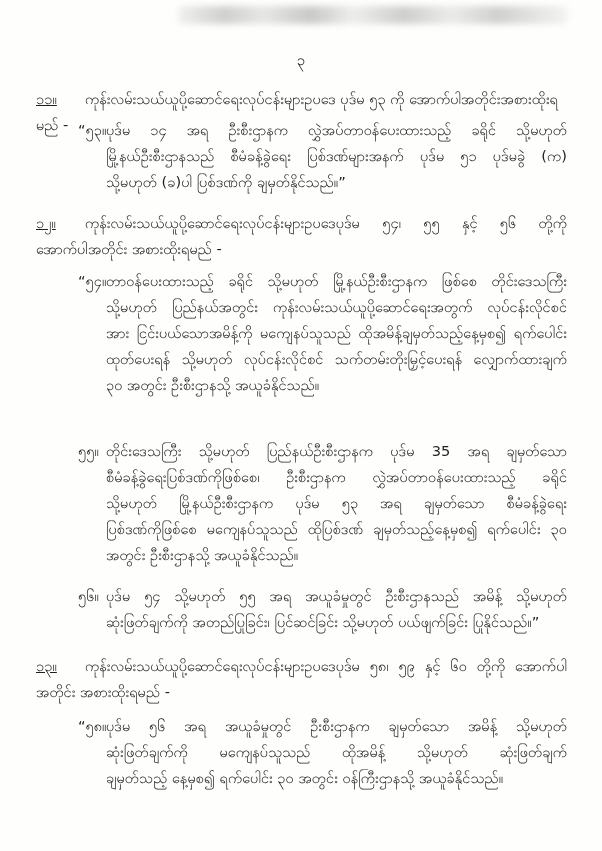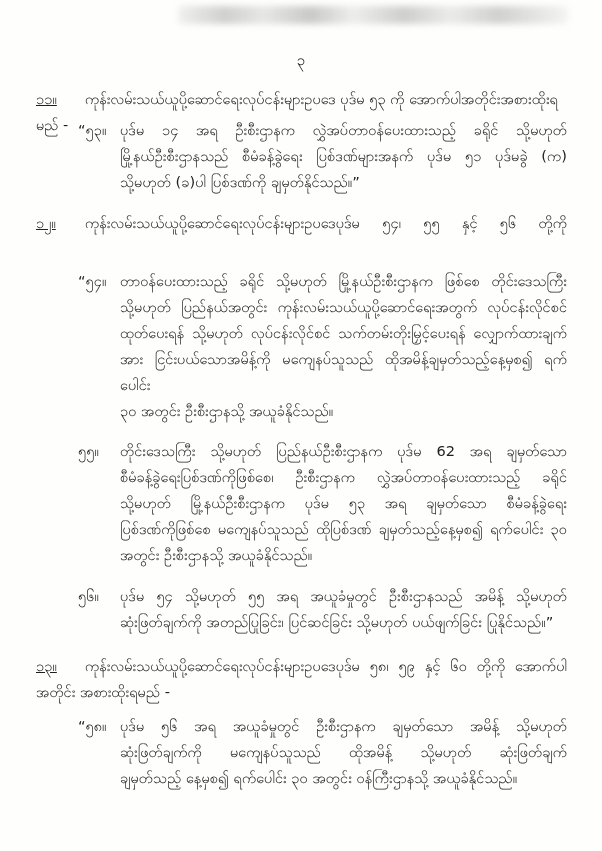--- a/index.html
+++ b/index.html
@@ -27,21 +27,21 @@
     position:absolute;top:48px;left:0;width:602px;
     text-align:center;font-size:15px;line-height:24px;
   }
   .block{position:absolute;font-size:14.6px;}
   .para{left:36px;width:531px;}
   .quote{left:78px;width:489px;}
   .line{line-height:26px;white-space:normal;}
   .j{text-align:justify;text-align-last:justify;}
   .para .num{display:inline-block;min-width:49px;text-decoration:underline;}
   .quote .q-label{position:absolute;left:0;top:0;line-height:26px;}
-  .quote .q-lines{margin-left:42px;}
+  .quote .q-lines{margin-left:28px;}
 </style>
 </head>
 <body>
 
 <div class="page">
 
   <div class="scan-artifact"></div>
 
   <div class="page-number">၃</div>
 
@@ -53,37 +53,38 @@
     <span class="q-label">“၅၃။</span>
     <div class="q-lines">
       <div class="line j">ပုဒ်မ ၁၄ အရ ဦးစီးဌာနက လွှဲအပ်တာဝန်ပေးထားသည့် ခရိုင် သို့မဟုတ်</div>
       <div class="line j">မြို့နယ်ဦးစီးဌာနသည် စီမံခန့်ခွဲရေး ပြစ်ဒဏ်များအနက် ပုဒ်မ ၅၁ ပုဒ်မခွဲ (က)</div>
       <div class="line">သို့မဟုတ် (ခ)ပါ ပြစ်ဒဏ်ကို ချမှတ်နိုင်သည်။”</div>
     </div>
   </div>
 
   <div class="block para" style="top:210px;">
     <div class="line j"><span class="num">၁၂။</span><span>ကုန်းလမ်းသယ်ယူပို့ဆောင်ရေးလုပ်ငန်းများဥပဒေပုဒ်မ ၅၄၊ ၅၅ နှင့် ၅၆ တို့ကို</span></div>
+    <div class="line">အောက်ပါအတိုင်း အစားထိုးရမည် -</div>
   </div>
 
   <div class="block quote" style="top:268px;">
     <span class="q-label">“၅၄။</span>
     <div class="q-lines">
       <div class="line j">တာဝန်ပေးထားသည့် ခရိုင် သို့မဟုတ် မြို့နယ်ဦးစီးဌာနက ဖြစ်စေ တိုင်းဒေသကြီး</div>
       <div class="line j">သို့မဟုတ် ပြည်နယ်အတွင်း ကုန်းလမ်းသယ်ယူပို့ဆောင်ရေးအတွက် လုပ်ငန်းလိုင်စင်</div>
+      <div class="line j">အား ငြင်းပယ်သောအမိန့်ကို မကျေနပ်သူသည် ထိုအမိန့်ချမှတ်သည့်နေ့မှစ၍ ရက်ပေါင်း</div>
       <div class="line j">ထုတ်ပေးရန် သို့မဟုတ် လုပ်ငန်းလိုင်စင် သက်တမ်းတိုးမြှင့်ပေးရန် လျှောက်ထားချက်</div>
-      <div class="line j">အား ငြင်းပယ်သောအမိန့်ကို မကျေနပ်သူသည် ထိုအမိန့်ချမှတ်သည့်နေ့မှစ၍ ရက်ပေါင်း</div>
       <div class="line">၃၀ အတွင်း ဦးစီးဌာနသို့ အယူခံနိုင်သည်။</div>
     </div>
   </div>
 
   <div class="block quote" style="top:438px;">
     <span class="q-label">၅၅။</span>
     <div class="q-lines">
-      <div class="line j">တိုင်းဒေသကြီး သို့မဟုတ် ပြည်နယ်ဦးစီးဌာနက ပုဒ်မ 62 အရ ချမှတ်သော</div>
+      <div class="line j">တိုင်းဒေသကြီး သို့မဟုတ် ပြည်နယ်ဦးစီးဌာနက ပုဒ်မ 35 အရ ချမှတ်သော</div>
       <div class="line j">စီမံခန့်ခွဲရေးပြစ်ဒဏ်ကိုဖြစ်စေ၊ ဦးစီးဌာနက လွှဲအပ်တာဝန်ပေးထားသည့် ခရိုင်</div>
       <div class="line j">သို့မဟုတ် မြို့နယ်ဦးစီးဌာနက ပုဒ်မ ၅၃ အရ ချမှတ်သော စီမံခန့်ခွဲရေး</div>
       <div class="line j">ပြစ်ဒဏ်ကိုဖြစ်စေ မကျေနပ်သူသည် ထိုပြစ်ဒဏ် ချမှတ်သည့်နေ့မှစ၍ ရက်ပေါင်း ၃၀</div>
       <div class="line">အတွင်း ဦးစီးဌာနသို့ အယူခံနိုင်သည်။</div>
     </div>
   </div>
 
   <div class="block quote" style="top:583px;">
     <span class="q-label">၅၆။</span>
     <div class="q-lines">

